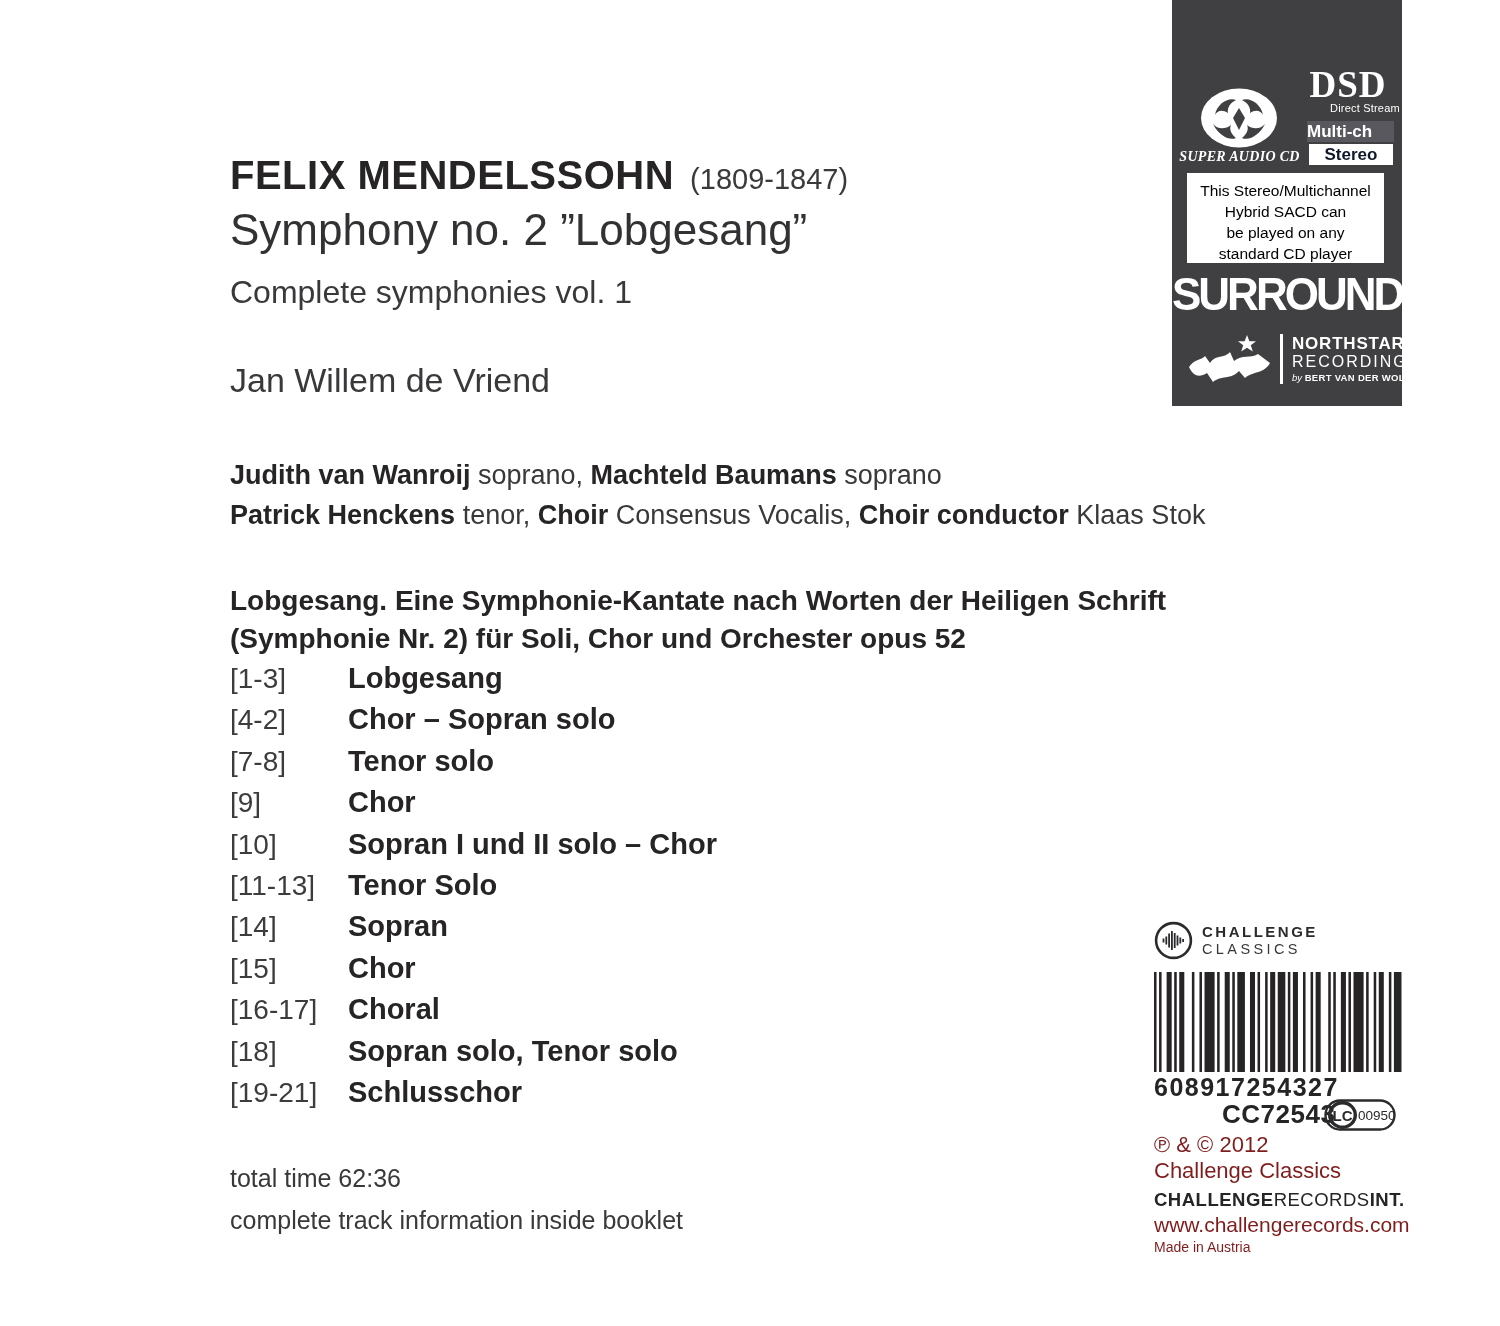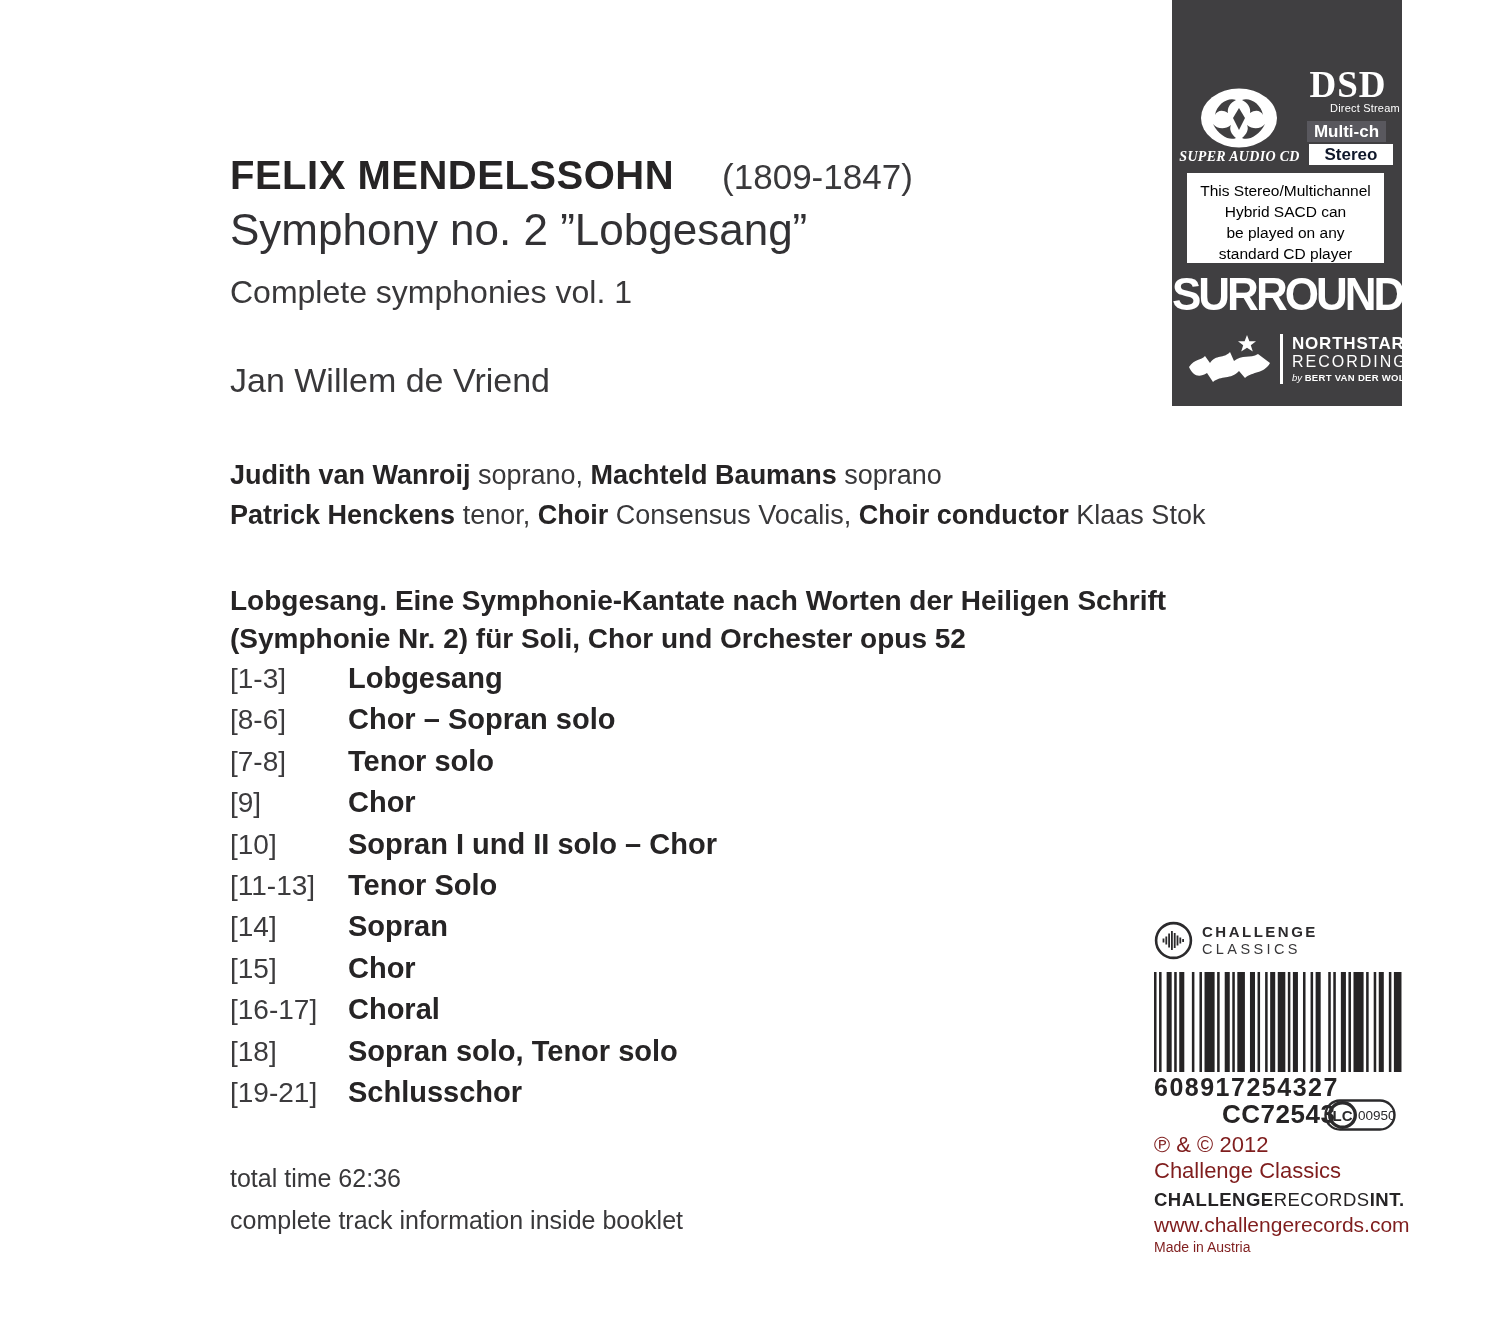--- a/index.html
+++ b/index.html
@@ -6,21 +6,21 @@
   body{
     width:1500px;height:1326px;background:#ffffff;
     font-family:"Liberation Sans", sans-serif;color:#262425;
   }
   .cover{position:relative;width:1500px;height:1326px;background:#fff;overflow:hidden;}
   .abs{position:absolute;}
 
   
   .composer-row{left:230px;top:155px;display:flex;align-items:baseline;gap:16px;line-height:1;}
   .composer{font-size:40px;font-weight:bold;letter-spacing:0.5px;}
-  .dates{font-size:35px;color:#3a393b;margin-left:32px;}
+  .dates{font-size:29px;color:#3a393b;}
   .work-title{left:230px;top:208px;font-size:44px;line-height:1;color:#323134;}
   .series{left:230px;top:276px;font-size:32px;line-height:1;color:#39383a;}
   .orchestra{left:230px;top:330px;font-size:26.5px;font-weight:bold;letter-spacing:0.4px;line-height:1;}
   .conductor{left:230px;top:363px;font-size:34px;line-height:1;color:#39383a;}
 
   
   .performers{left:230px;top:455px;font-size:27px;line-height:40px;color:#39383a;}
   .performers b{color:#262425;}
 
   
@@ -37,22 +37,22 @@
 
   
   .sacd-box{left:1172px;top:0;width:230px;height:406px;background:#403f41;}
   .sacd-logo{left:28px;top:88px;}
   .sacd-label{left:0px;top:150px;width:135px;text-align:center;
     font-family:"Liberation Serif", serif;font-style:italic;font-weight:bold;
     color:#fff;font-size:14px;letter-spacing:0.3px;line-height:1;}
   .dsd-block{left:133px;top:66px;width:86px;text-align:center;color:#fff;}
   .dsd-word{font-family:"Liberation Serif", serif;font-weight:bold;font-size:37px;line-height:1;letter-spacing:1px;}
   .dsd-caption{font-size:11px;line-height:1;margin-top:0;letter-spacing:0.2px;white-space:nowrap;padding-left:25px;}
-  .multich-badge{left:135px;top:121px;width:79px;height:21px;background:#59585e;
-    color:#fff;font-weight:bold;font-size:17px;line-height:21px;text-align:center;}
+  .multich-badge{left:135px;top:121px;width:87px;height:21px;background:#59585e;
+    color:#fff;font-weight:bold;font-size:17px;line-height:21px;text-align:left;}
   .stereo-badge{left:137px;top:144px;width:84px;height:21px;background:#fff;
     color:#0f172a;font-weight:bold;font-size:17px;line-height:21px;text-align:center;}
   .notice-box{left:15px;top:173px;width:197px;height:90px;background:#fff;
     color:#000000;font-size:15.5px;line-height:21px;text-align:center;padding-top:7px;box-sizing:border-box;}
   .surround{left:0;top:272px;width:230px;text-align:center;color:#fff;font-weight:bold;
     font-size:44px;letter-spacing:-3px;line-height:1;transform:scaleY(1.05);}
   .northstar-row{left:13px;top:333px;display:flex;align-items:center;}
   .ns-divider{width:3px;height:50px;background:#fff;margin:0 9px 0 7px;}
   .ns-text{color:#fff;line-height:1;}
   .ns-line1{font-size:17px;font-weight:bold;letter-spacing:0.8px;}
@@ -101,21 +101,21 @@
     <div>(Symphonie Nr. 2) für Soli, Chor und Orchester opus 52</div>
   </div>
 
   <div class="abs tracks">
 
   <div class="track-row">
       <span class="track-range">[1-3]</span>
       <span class="track-title">Lobgesang</span>
     </div>
       <div class="track-row">
-      <span class="track-range">[8-6]</span>
+      <span class="track-range">[4-2]</span>
       <span class="track-title">Chor – Sopran solo</span>
     </div>
       <div class="track-row">
       <span class="track-range">[7-8]</span>
       <span class="track-title">Tenor solo</span>
     </div>
       <div class="track-row">
       <span class="track-range">[9]</span>
       <span class="track-title">Chor</span>
     </div>

